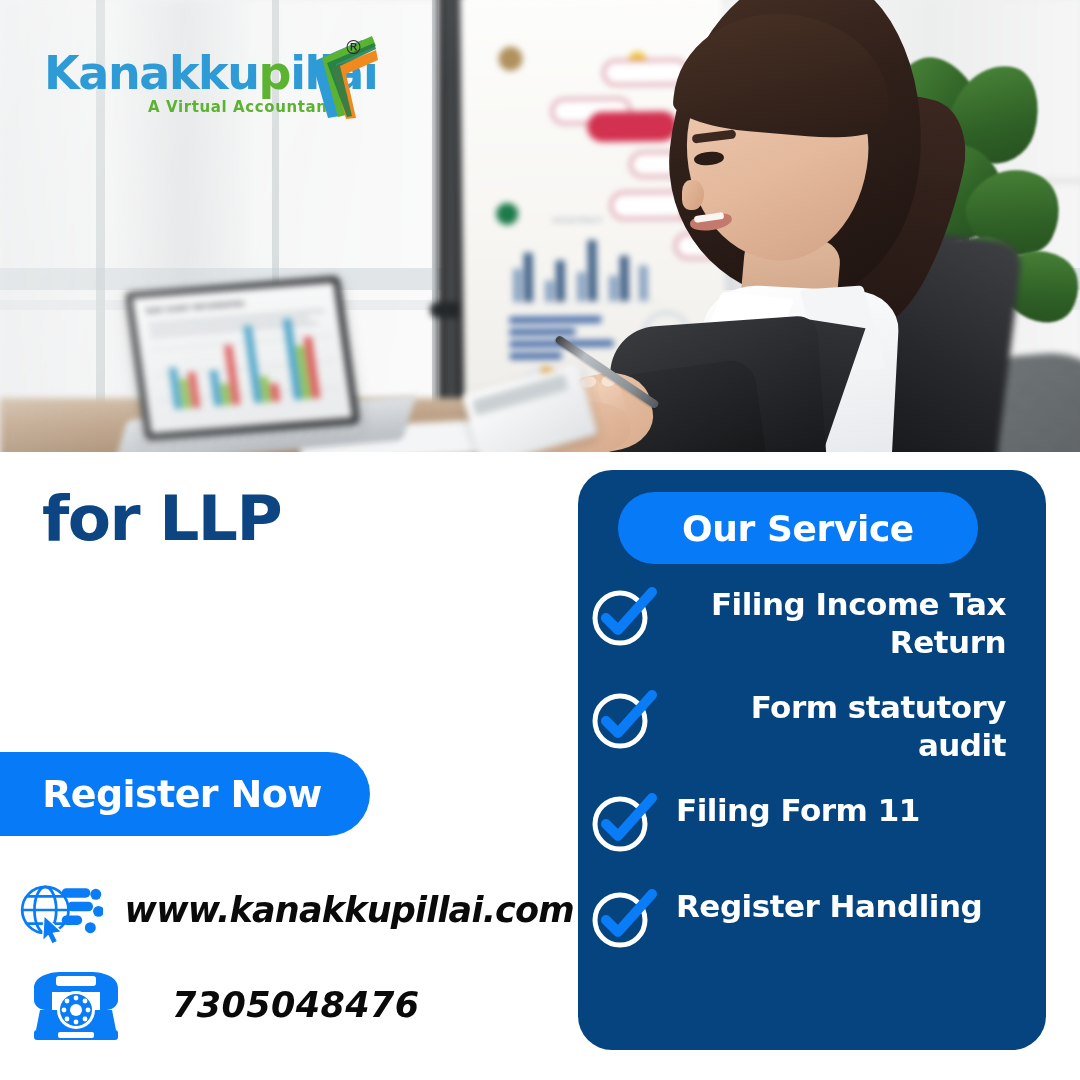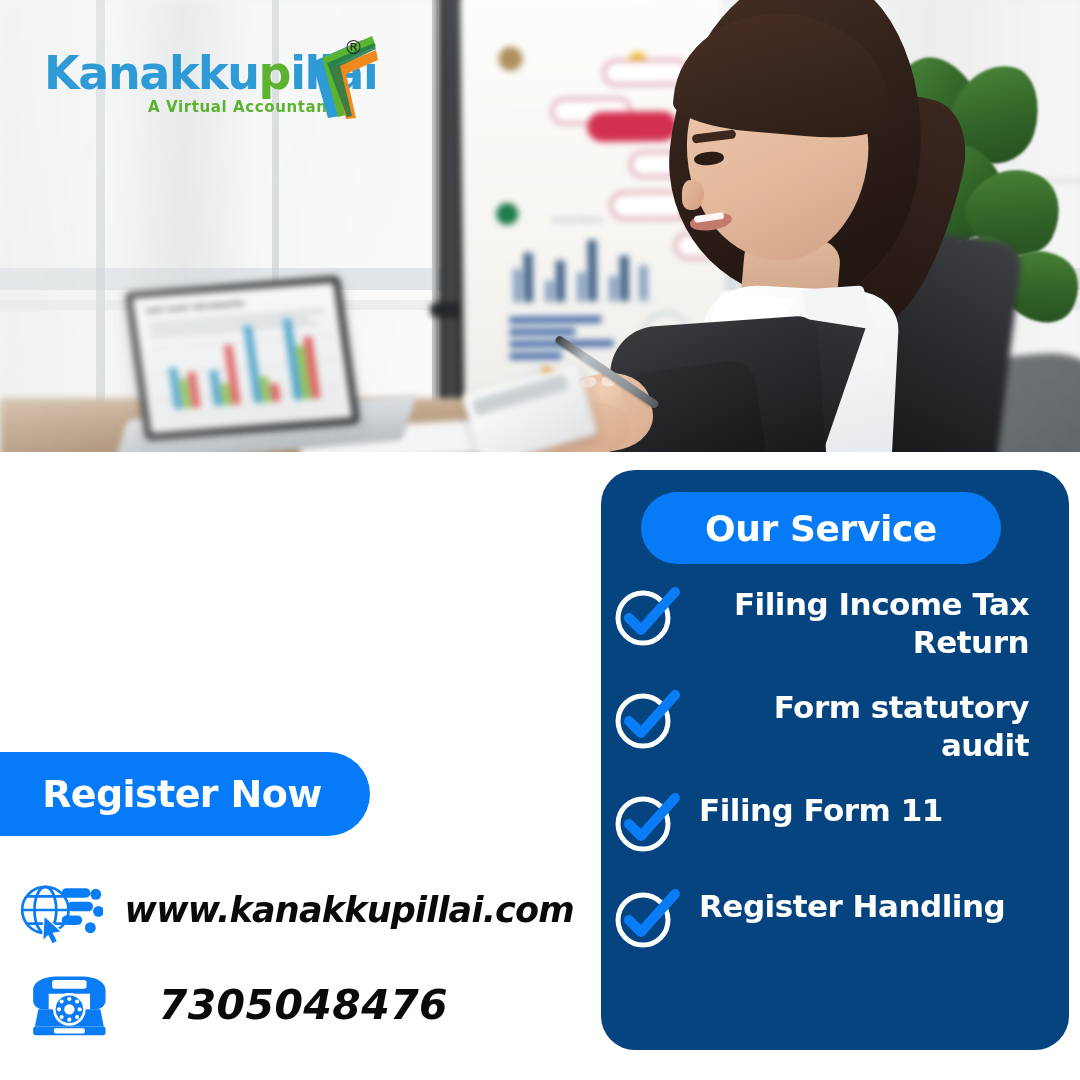--- a/index.html
+++ b/index.html
@@ -243,25 +243,25 @@
     font-size:38px;font-weight:bold;color:#ffffff;letter-spacing:-.6px;
   }
 
   .contact-web{position:absolute;left:14px;top:862px;width:560px;height:96px;display:flex;align-items:center;}
   .contact-phone{position:absolute;left:28px;top:960px;width:420px;height:90px;display:flex;align-items:center;}
   .ctext{
     font-family:"DejaVu Sans", sans-serif;
     font-style:italic;font-weight:bold;color:#0a0a0a;
   }
   .ctext.web{font-size:35px;margin-left:22px;letter-spacing:-.8px;}
-  .ctext.phone{font-size:41px;margin-left:48px;letter-spacing:.4px;}
+  .ctext.phone{font-size:35px;margin-left:48px;letter-spacing:.4px;}
 
   
   .panel{
-    position:absolute;left:601px;top:470px;width:468px;height:580px;
+    position:absolute;left:578px;top:470px;width:468px;height:580px;
     background:#06447f;border-radius:34px;
   }
   .pill-service{
     position:absolute;left:40px;top:22px;width:360px;height:72px;
     background:#077bf7;border-radius:38px;
     display:flex;align-items:center;justify-content:center;
   }
   .pill-service span{
     font-family:"DejaVu Sans", sans-serif;
     font-size:36px;font-weight:bold;color:#fff;letter-spacing:-.4px;
@@ -426,20 +426,21 @@
         <path d="M6 28 L56 6 L60 16 L20 34 L34 82 L22 84 Z" fill="#2e9bd6"></path>
         <path d="M16 24 L66 2 L70 12 L30 30 L44 80 L32 83 Z" fill="#5cb331"></path>
         <path d="M26 34 L70 16 L72 26 L40 40 L50 84 L40 85 Z" fill="#f08a1e"></path>
         <path d="M21 29 L68 9 L70 15 L34 32 L46 82 L41 83 Z" fill="#1d7a4a" opacity="0.85"></path>
       </svg>
     </div>
     <div class="logo-r">®</div>
   </div>
 
   <div class="headline">
+    <div>for LLP</div>
   </div>
 
   <div class="btn-register">
     <span>Register Now</span>
   </div>
 
   <div class="contact-web">
     <svg width="130" height="96" viewBox="0 0 130 96">
       <g fill="none" stroke="#0a7cf5" stroke-width="4">
         <circle cx="46" cy="48" r="34"></circle>

